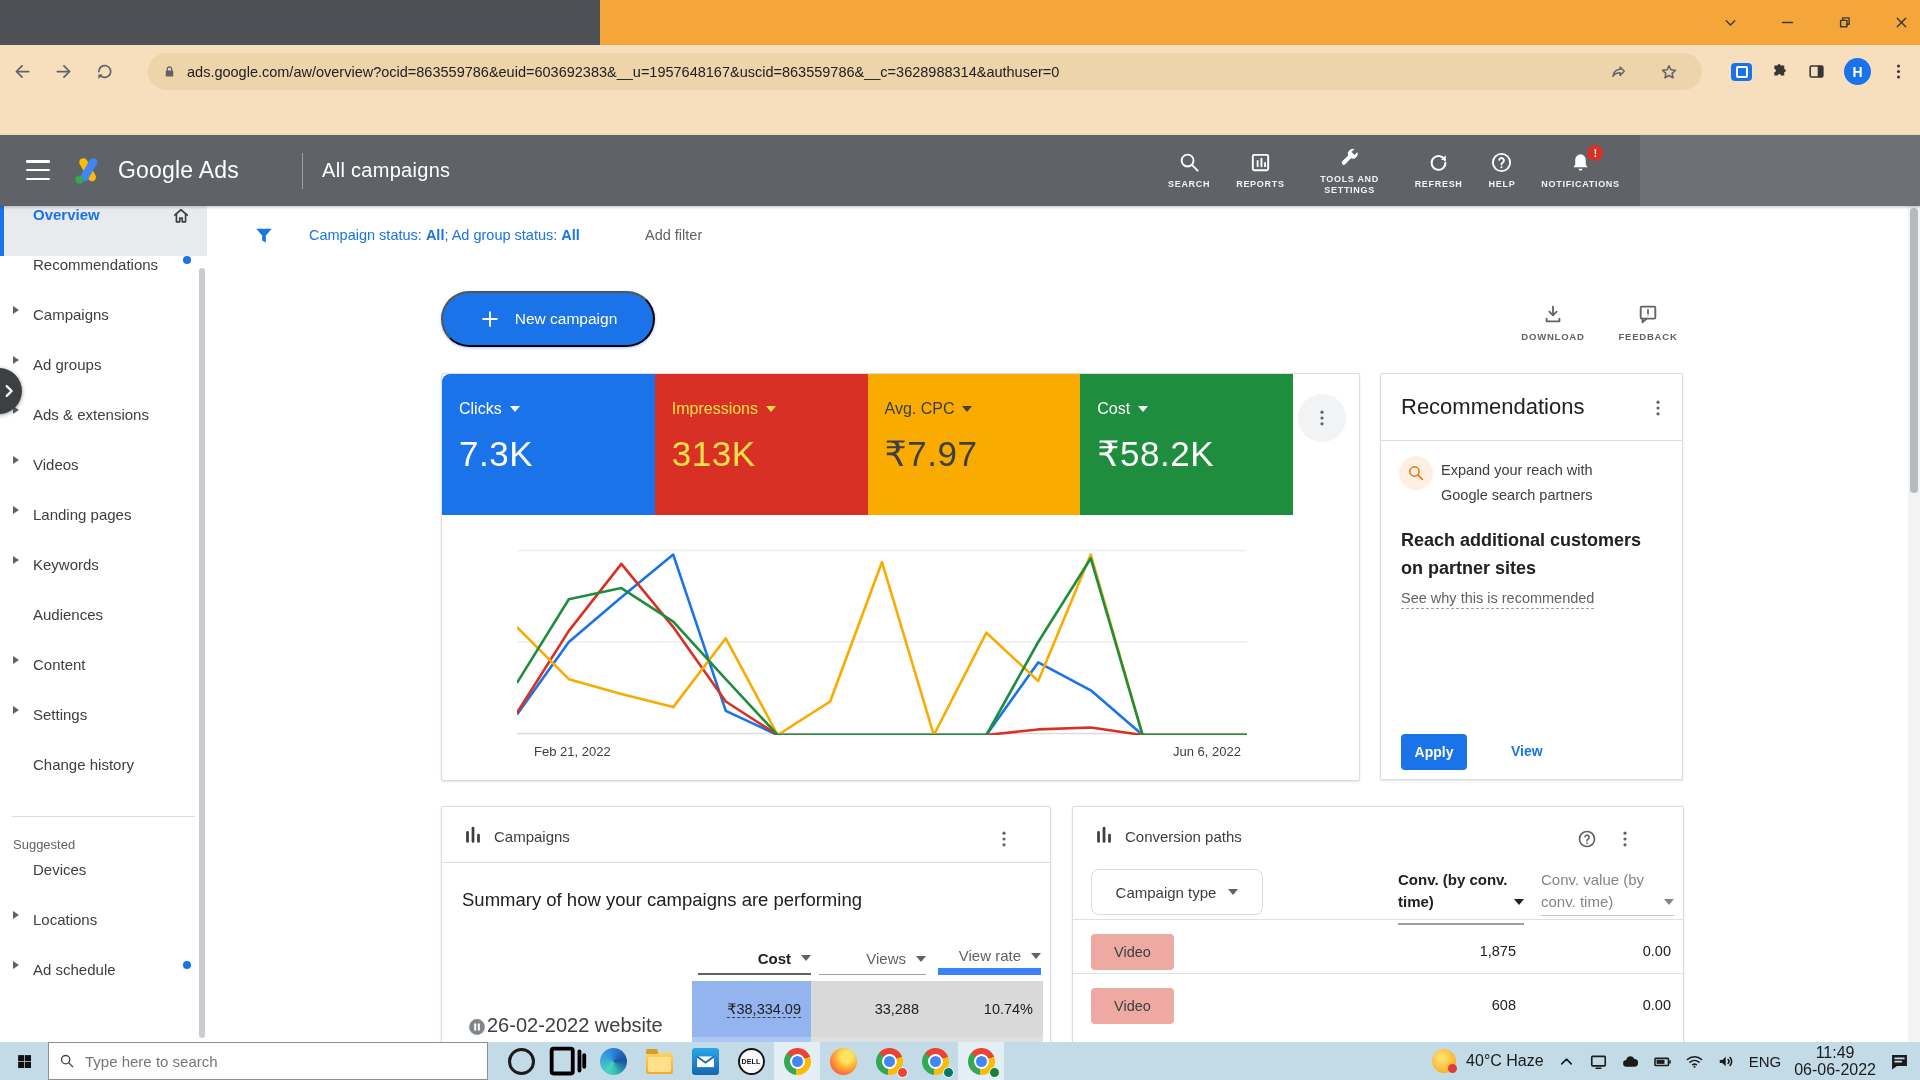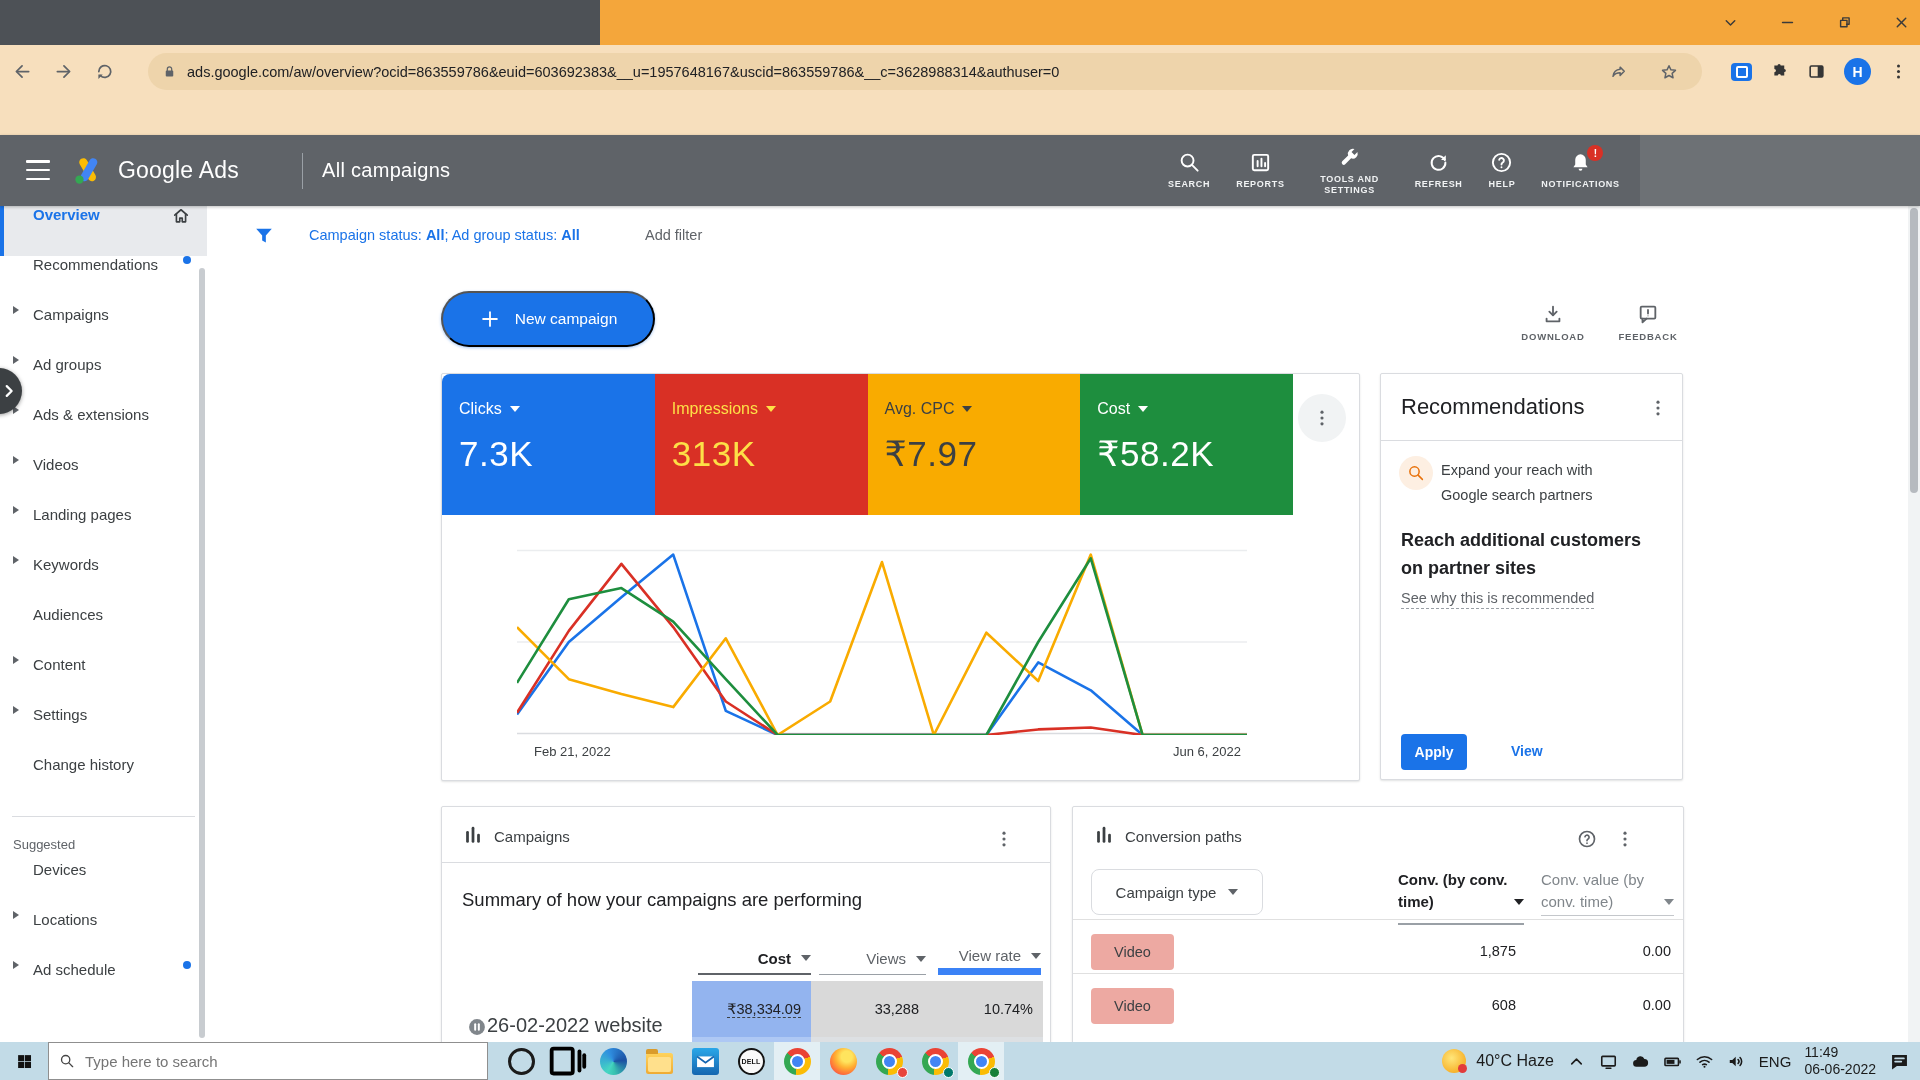--- a/index.html
+++ b/index.html
@@ -143,21 +143,21 @@
   .app-ic.mail{background:linear-gradient(#2aa7e8,#1566b0);border-radius:3px}
   .app-ic.dell{border:2.5px solid #141414;border-radius:50%;background:#fafafa;display:flex;align-items:center;justify-content:center;font-size:7px;font-weight:bold;color:#141414;letter-spacing:.2px}
   .app-badge{position:absolute;right:4px;bottom:2px;width:11px;height:11px;border-radius:50%;border:1.5px solid #fff}
   #tray{margin-left:auto;display:flex;align-items:center;gap:13px;padding-right:10px;color:#1b1b1b}
   #weather{display:flex;align-items:center;gap:10px;cursor:pointer}
   #sun-ic{width:24px;height:24px;border-radius:50%;background:radial-gradient(circle at 40% 38%,#ffe67a,#f7b32d 70%);position:relative}
   #sun-ic::after{content:"";position:absolute;right:-1px;bottom:0;width:9px;height:9px;border-radius:50%;background:#e23b3b}
   #weather span{font-size:16px}
   .tray-ic{width:19px;height:19px;color:#1b1b1b;cursor:pointer}
   #tb-lang{font-size:15px;cursor:pointer}
-  #tb-clock{font-size:14px;line-height:17px;cursor:pointer}
+  #tb-clock{text-align:center;font-size:16px;line-height:17px;cursor:pointer}
   #tb-comment{width:21px;height:21px;color:#1b1b1b;cursor:pointer}
 </style>
 </head>
 <body>
 
 <div id="tabstrip">
   <div id="tab-dark"></div>
   <div id="win-controls">
     <span class="ic">
         <svg viewBox="0 0 24 24">

